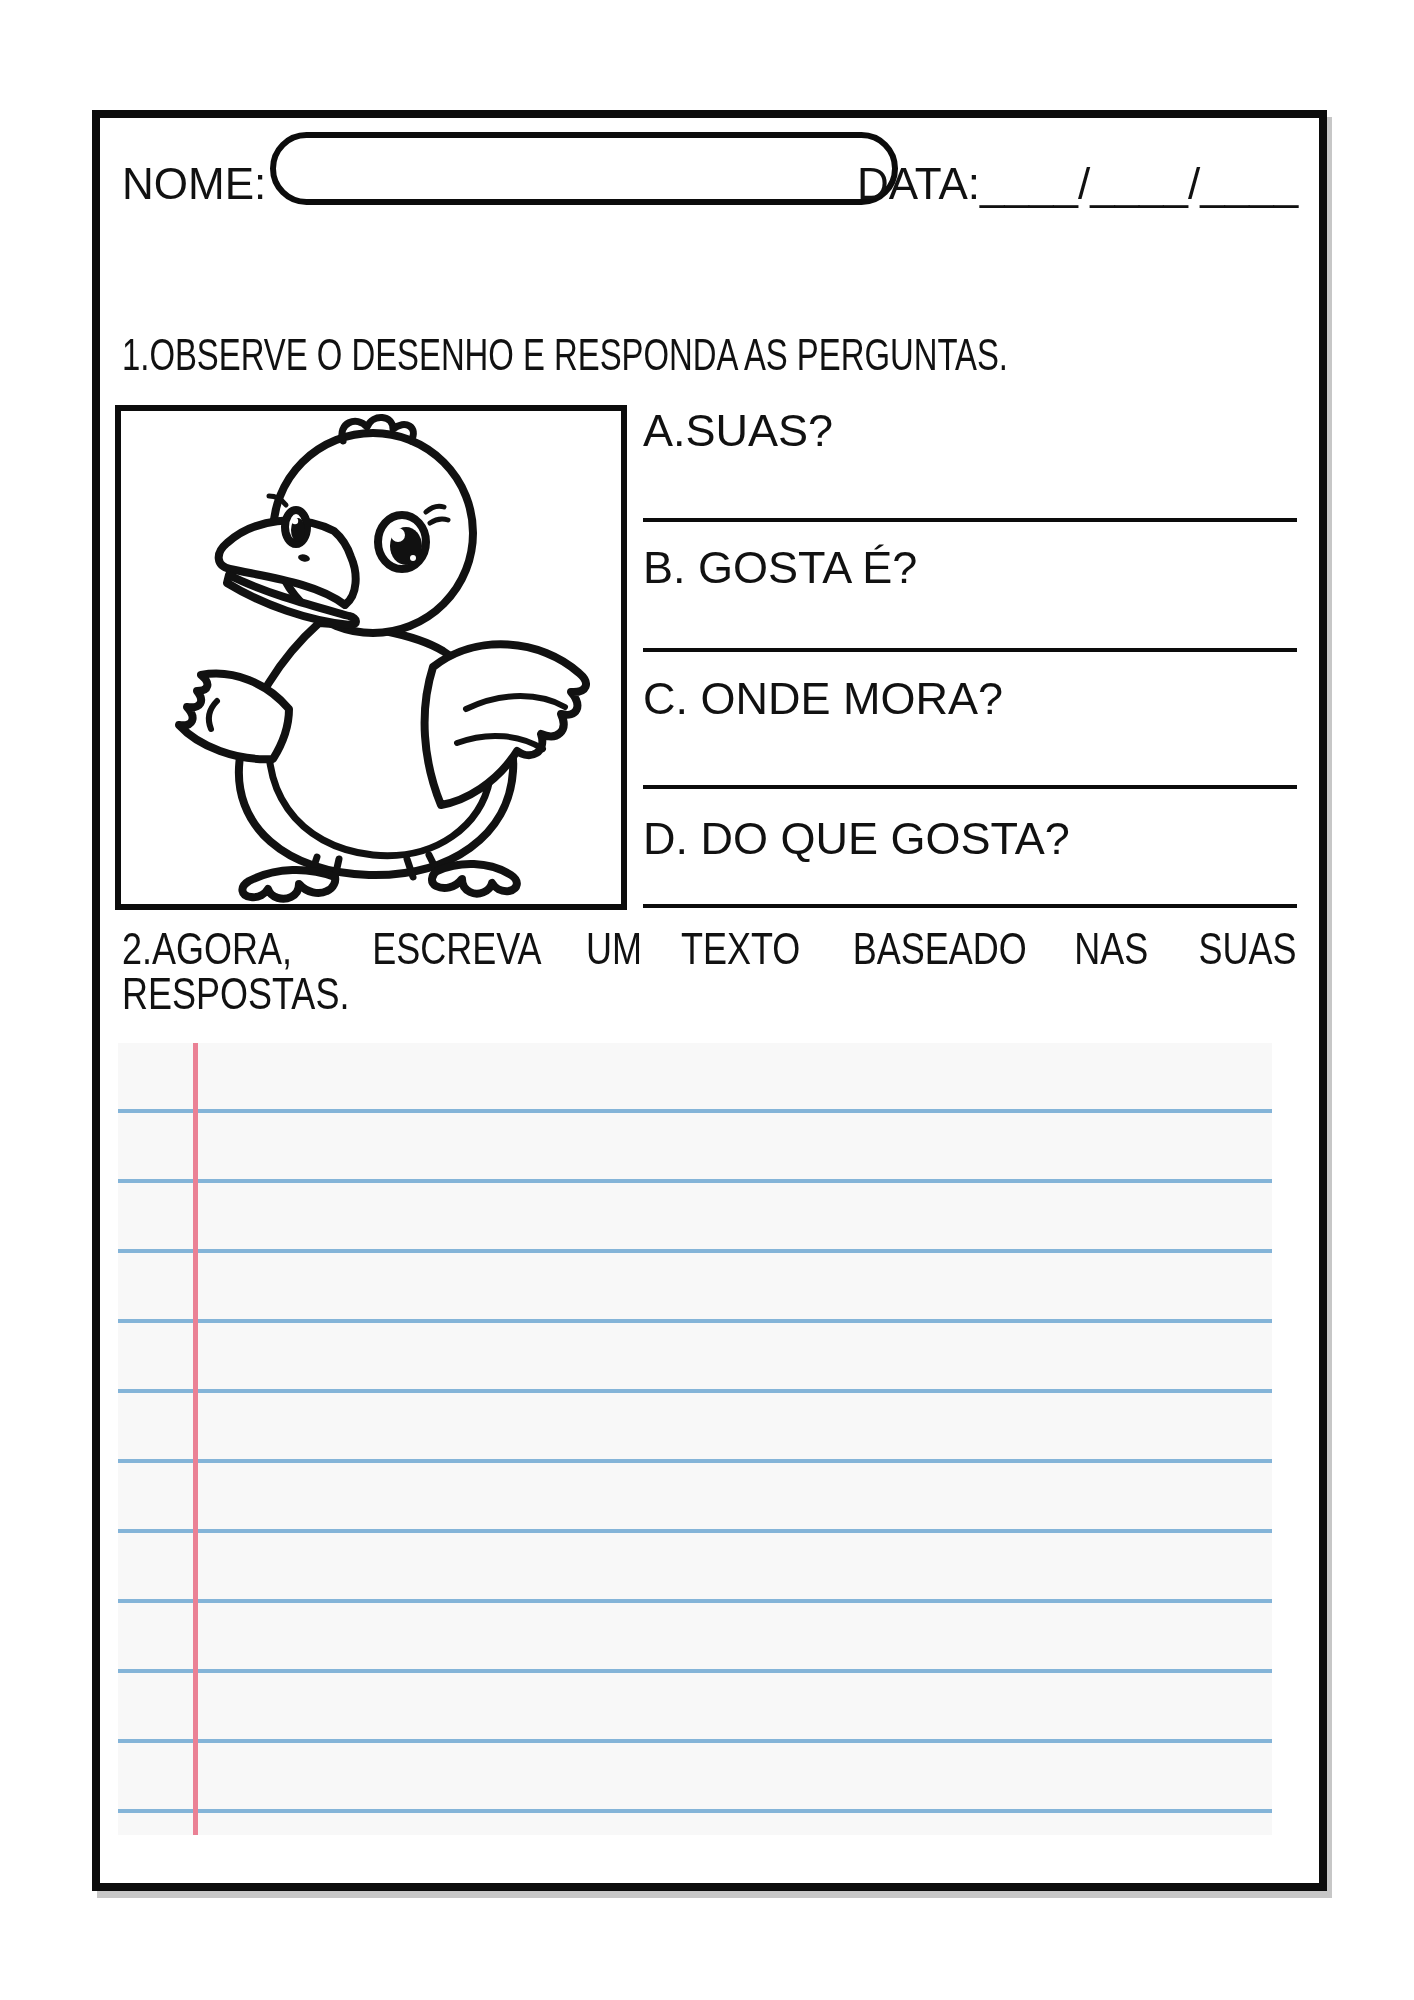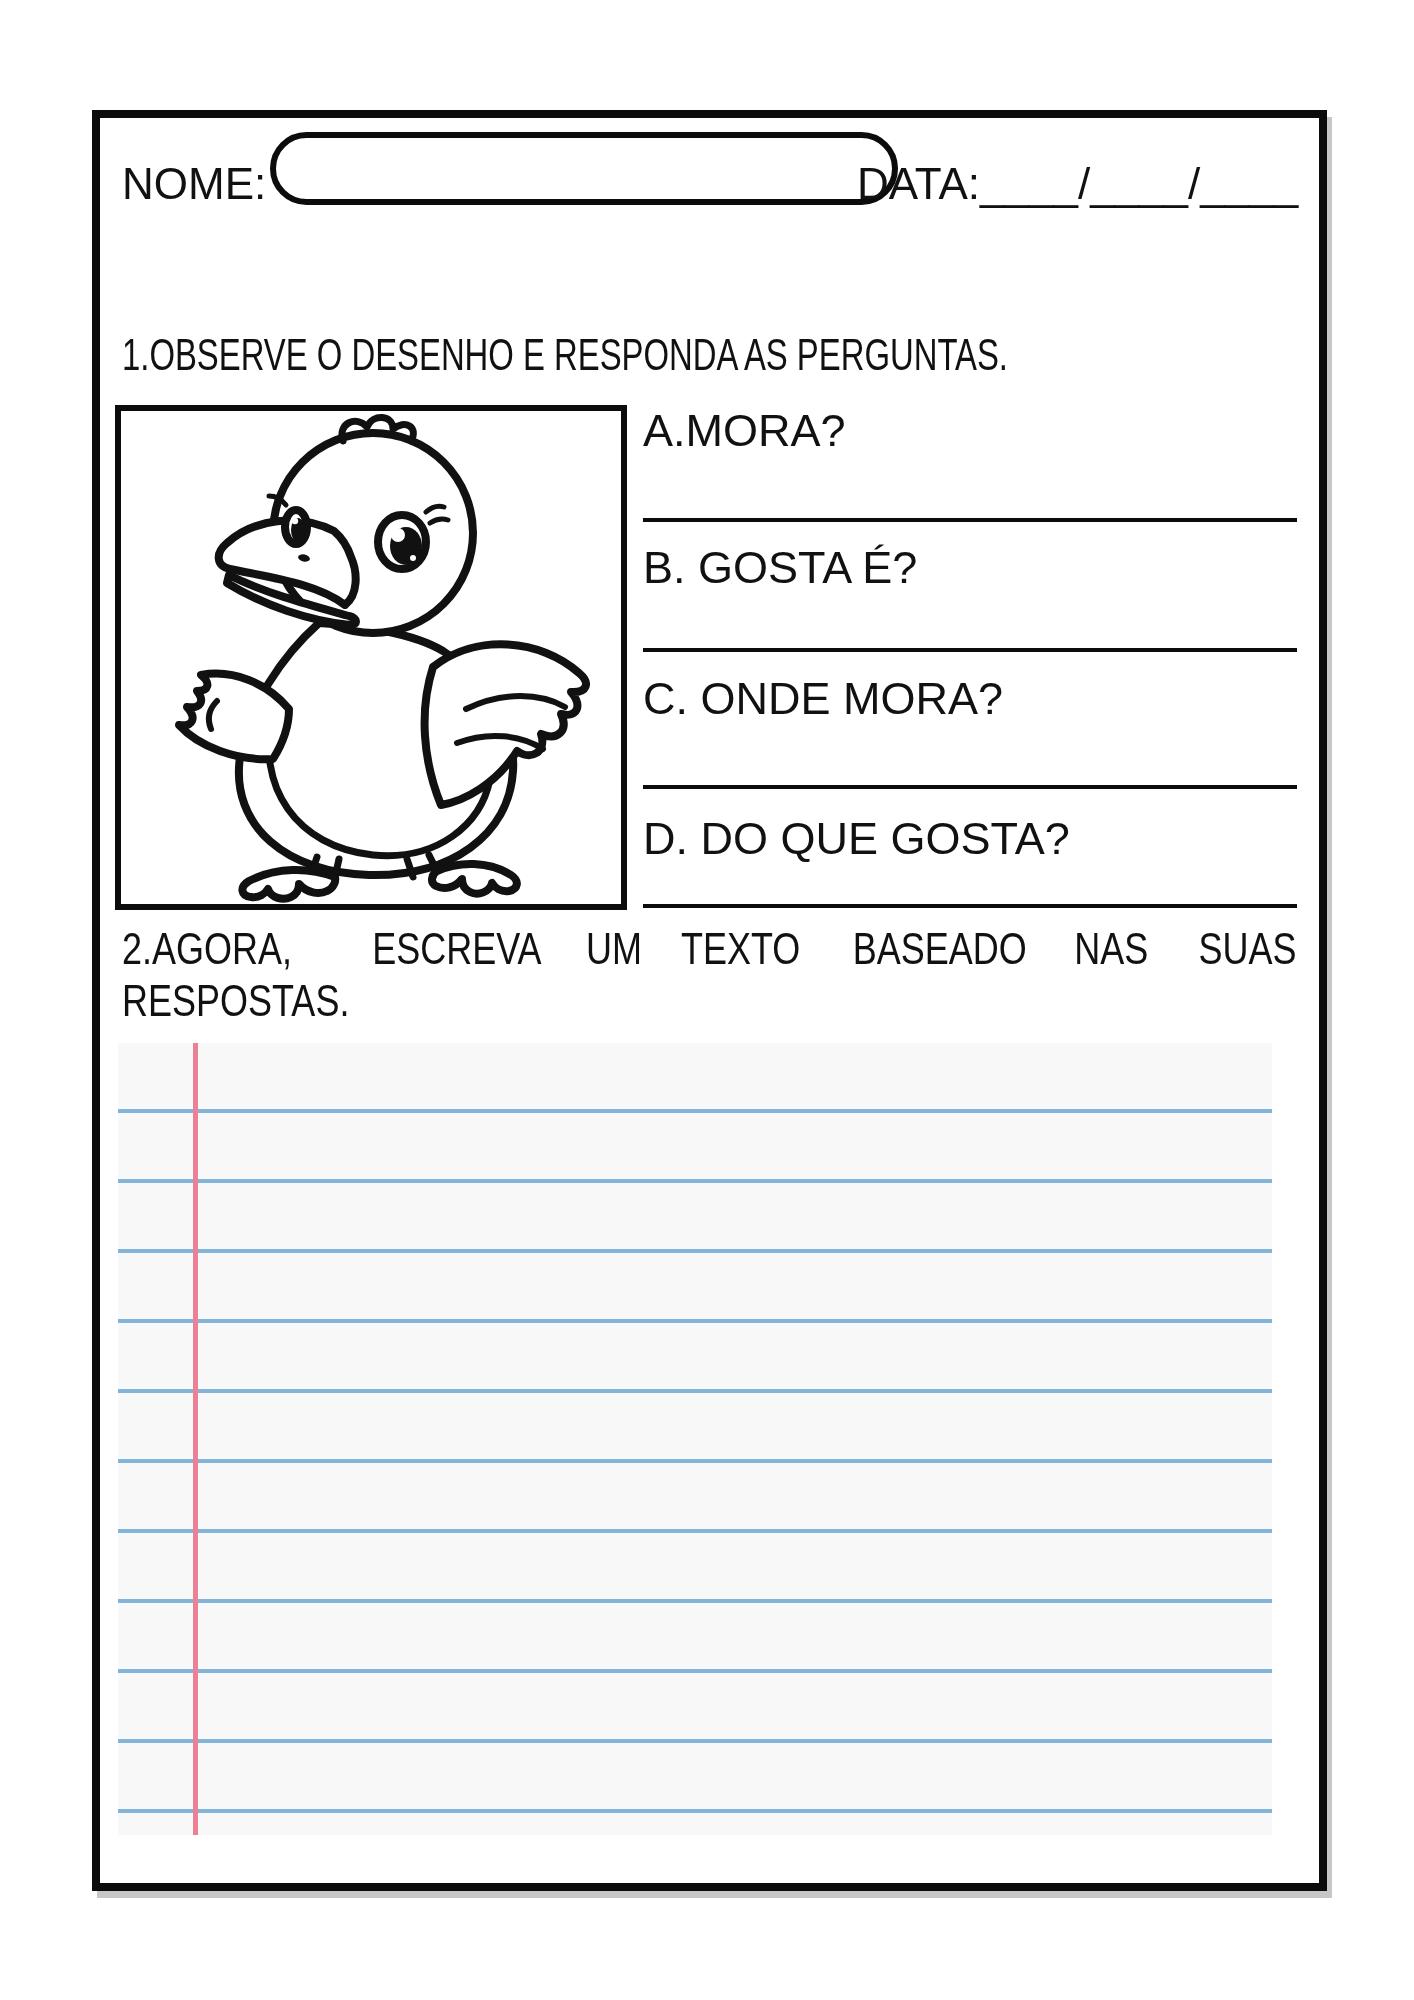--- a/index.html
+++ b/index.html
@@ -55,21 +55,21 @@
   .q-a{top:290px}.q-b{top:427px}.q-c{top:558px}.q-d{top:698px}
   .answer-line{position:absolute;left:543px;width:654px;height:0;border-bottom:4px solid var(--border);}
   .l-a{top:400px}.l-b{top:530px}.l-c{top:667px}.l-d{top:786px}
 
   
   .instr2{position:absolute;left:22px;top:808px;width:1175px;font-size:45px;line-height:1;}
   .instr2-line1{display:flex;justify-content:space-between;}
   .instr2-line1 span{display:inline-block;transform:scaleX(0.8);transform-origin:center;white-space:nowrap;}
   .instr2-line1 span.first{transform-origin:left;}
   .instr2-line1 span.last{transform-origin:right;}
-  .instr2-line2{margin-top:7px;}
+  .instr2-line2{}
   .instr2-line2 span{display:inline-block;transform:scaleX(0.8);transform-origin:left;white-space:nowrap;}
 
   
   .paper{
     position:absolute;left:18px;top:925px;width:1154px;height:792px;
     background:repeating-linear-gradient(
       to bottom,
       var(--paper) 0px, var(--paper) 66px,
       var(--blue) 66px, var(--blue) 70px
     );
@@ -129,21 +129,21 @@
 
           <ellipse cx="281" cy="131" rx="24" ry="27"></ellipse>
           <ellipse cx="285" cy="135" rx="16" ry="19" fill="#111" stroke="none"></ellipse>
           <circle cx="277" cy="124" r="7" fill="#fff" stroke="none"></circle>
           <circle cx="292" cy="147" r="3" fill="#fff" stroke="none"></circle>
           <path fill="none" stroke-width="5" d="M305 101 Q 314 93 323 96 M309 112 Q 318 106 327 109"></path>
         </g>
       </svg>
     </div>
 
-    <div class="question q-a">A.MORA?</div>
+    <div class="question q-a">A.SUAS?</div>
     <div class="answer-line l-a"></div>
     <div class="question q-b">B. GOSTA É?</div>
     <div class="answer-line l-b"></div>
     <div class="question q-c">C. ONDE MORA?</div>
     <div class="answer-line l-c"></div>
     <div class="question q-d">D. DO QUE GOSTA?</div>
     <div class="answer-line l-d"></div>
 
     <div class="instr2">
       <div class="instr2-line1">

